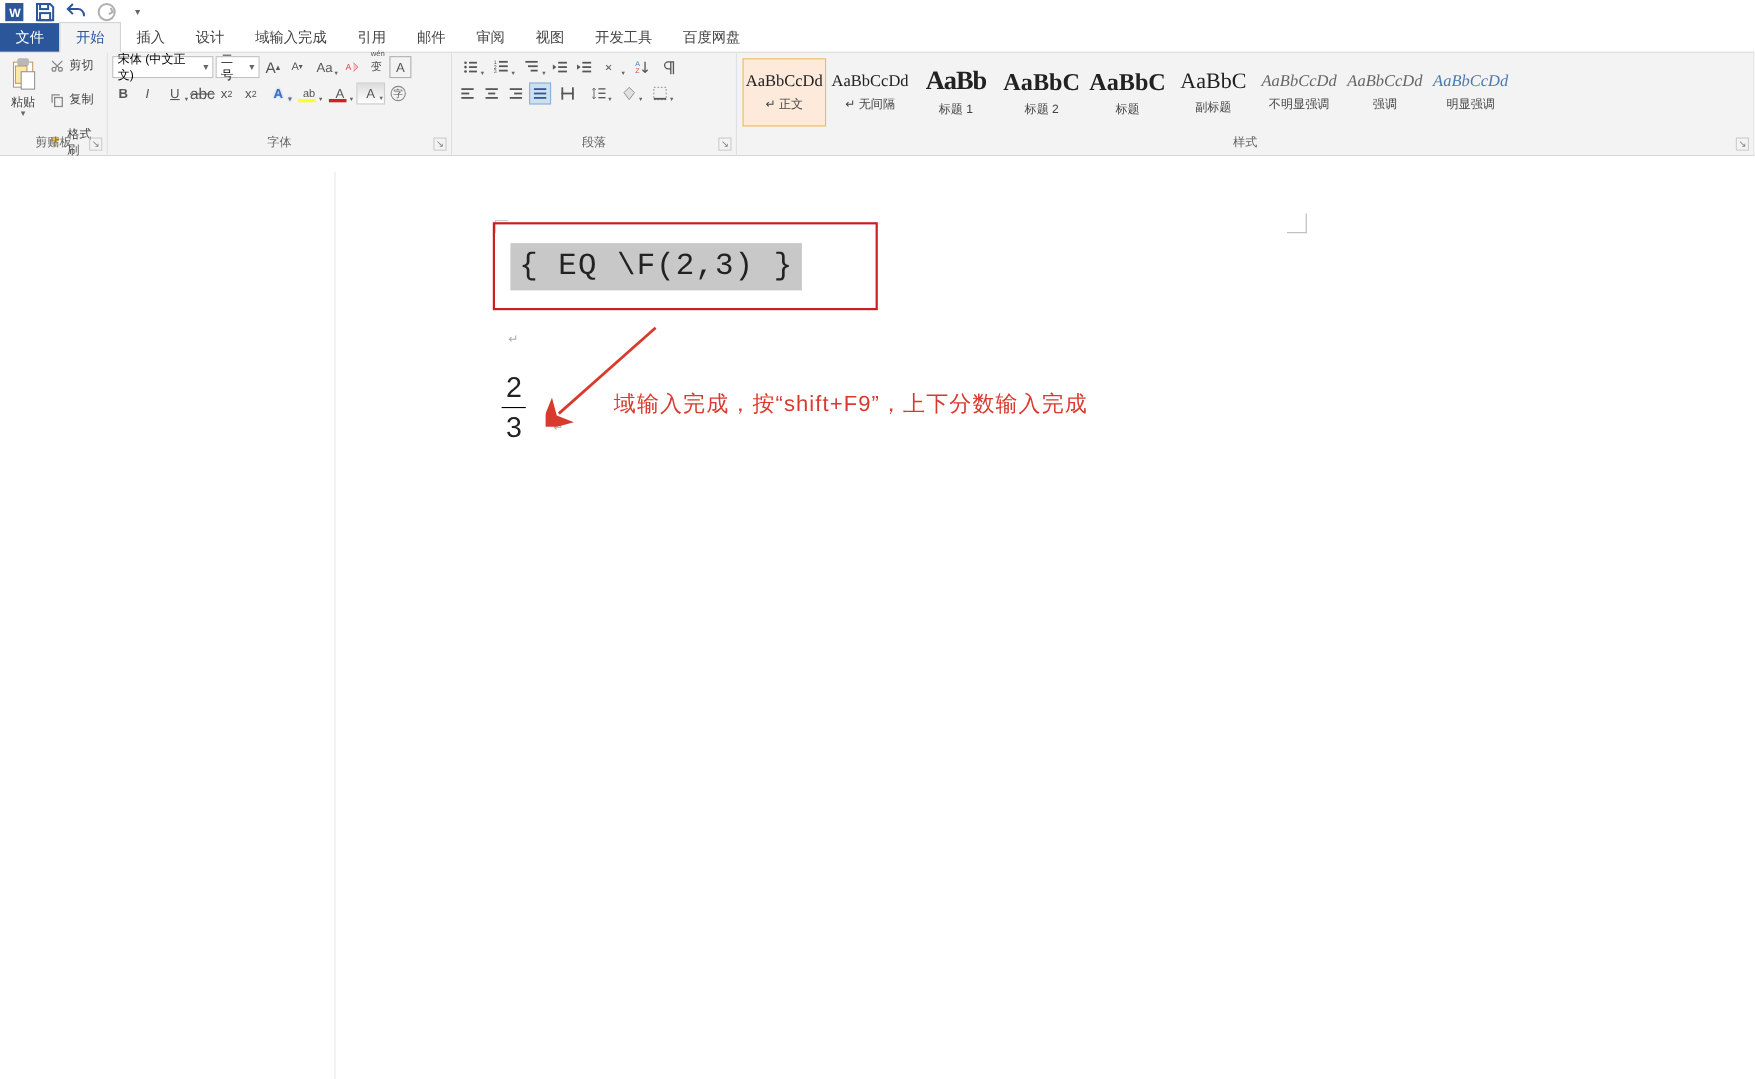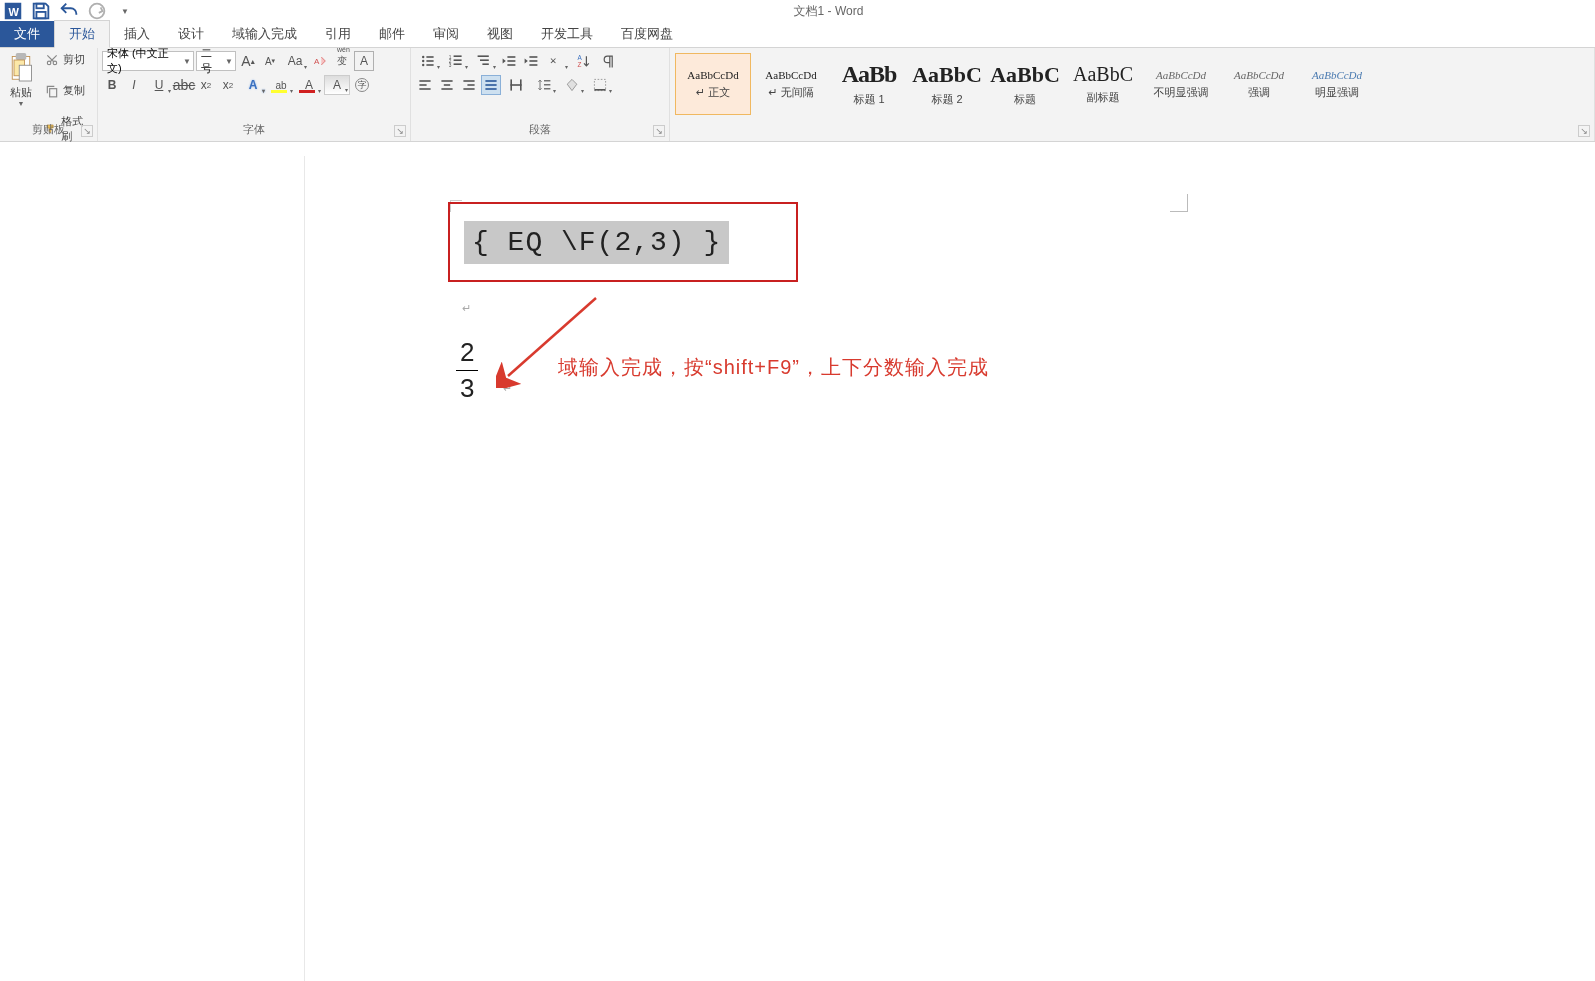--- a/index.html
+++ b/index.html
@@ -49,21 +49,21 @@
 
 
 .styles-group { flex: 1; min-width: 700px; }
 .styles-body { display: flex; gap: 0; align-items: flex-start; padding-top: 2px; }
 .style-item { width: 76px; height: 62px; display: flex; flex-direction: column; align-items: center; justify-content: center; border: 1px solid transparent; margin: 0 1px; }
 .style-item.sel { border: 1px solid #f0b860; background: #fdeada; }
 .style-preview { font-family: "SimSun", serif; color: #222; }
 .style-preview.big { font-size: 22px; font-weight: bold; }
 .style-preview.huge { font-size: 24px; font-weight: bold; letter-spacing: -1px; }
 .style-preview.med { font-size: 20px; }
-.style-preview.small { font-size: 11px; }
+.style-preview.small { font-size: 15px; }
 .style-preview.italic { font-style: italic; color: #666; }
 .style-preview.blueitalic { font-style: italic; color: #4a7ab0; }
 .style-name { font-size: 11px; color: #444; margin-top: 4px; }
 
 
 .doc-area { background: #fff; height: calc(981px - 22px - 26px - 94px); position: relative; }
 .page-edge { position: absolute; top: 14px; left: 304px; width: 1px; height: 100%; background: #e8e8e8; }
 .page-mark-l { position: absolute; top: 58px; left: 450px; width: 12px; height: 12px; border-left: 1px solid #ccc; border-top: 1px solid #ccc; }
 .page-mark-r { position: absolute; top: 52px; left: 1170px; width: 18px; height: 18px; border-right: 1px solid #bbb; border-bottom: 1px solid #bbb; }
 
@@ -108,21 +108,20 @@
         </svg>
       </span>
     <span class="qat-btn">
         <svg viewBox="0 0 24 24" fill="none" stroke="#b0b0b0" stroke-width="2">
           <circle cx="12" cy="12" r="8"></circle>
           <path d="M16 8l2 4-4 2"></path>
         </svg>
       </span>
     <span class="qat-btn" style="font-size:8px;color:#666;">▼</span>
   </div>
-  <div class="title-text">文档1 - Word</div>
 </div>
 
 <div class="tabs">
   <div class="tab-file">文件</div>
   <div class="tab active">开始</div>
   <div class="tab">插入</div>
   <div class="tab">设计</div>
   <div class="tab">域输入完成</div>
   <div class="tab">引用</div>
   <div class="tab">邮件</div>
@@ -387,20 +386,21 @@
         </div>
         <div class="style-item">
           <div class="style-preview italic small">AaBbCcDd</div>
           <div class="style-name">强调</div>
         </div>
         <div class="style-item">
           <div class="style-preview blueitalic small">AaBbCcDd</div>
           <div class="style-name">明显强调</div>
         </div>
       </div>
+    <div class="group-label">样式</div>
     <div class="group-launcher">↘</div>
   </div>
 
 </div>
 
 <div class="doc-area">
   <div class="page-edge"></div>
   <div class="page-mark-l"></div>
   <div class="page-mark-r"></div>
 

